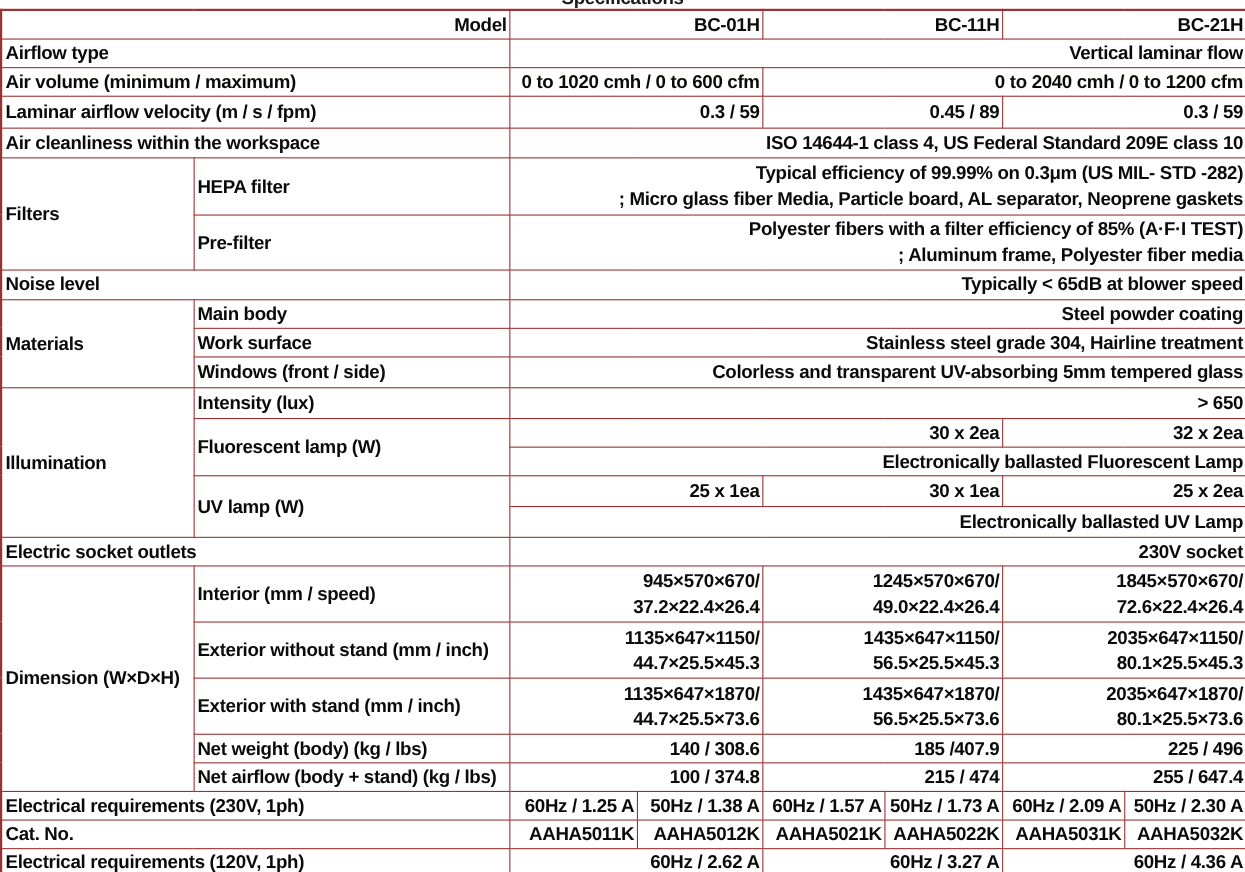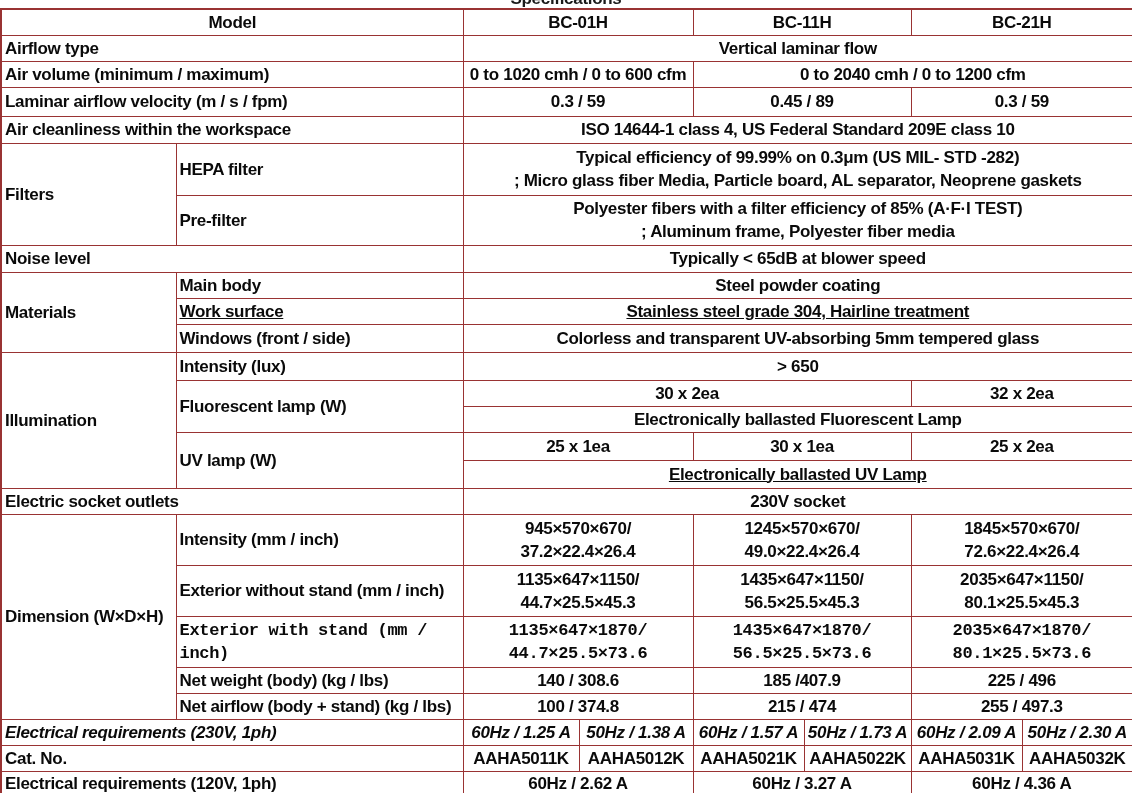--- a/index.html
+++ b/index.html
@@ -23,21 +23,21 @@
     border-collapse:collapse;table-layout:fixed;width:1132px;
     border:2px solid var(--border);
   }
   table.spec td{
     border:1px solid var(--border);
     font-size:17px;letter-spacing:-0.3px;line-height:23px;
     padding:0 2px;overflow:hidden;white-space:pre-line;
     vertical-align:middle;color:var(--ink);
   }
   table.spec td.lbl{text-align:left;padding-left:3px;}
-  table.spec td.val{text-align:center;}
+  table.spec td.val{text-align:right;}
 </style>
 </head>
 <body>
 
 <div class="title-clip">
   <div class="page-title">Specifications</div>
 </div>
 
 <table class="spec">
   <colgroup>
@@ -89,21 +89,21 @@
       </tr>
       <tr style="height: 27px;">
         <td colspan="2" class="lbl">Noise level</td>
         <td colspan="6" class="val">Typically &lt; 65dB at blower speed</td>
       </tr>
       <tr style="height: 26px;">
         <td rowspan="3" class="lbl">Materials</td>
         <td class="lbl">Main body</td>
         <td colspan="6" class="val">Steel powder coating</td>
       </tr>
-      <tr style="height: 26px; text-decoration: underline;">
+      <tr style="height: 26px;">
         <td class="lbl">Work surface</td>
         <td colspan="6" class="val">Stainless steel grade 304, Hairline treatment</td>
       </tr>
       <tr style="height: 28px;">
         <td class="lbl">Windows (front / side)</td>
         <td colspan="6" class="val">Colorless and transparent UV-absorbing 5mm tempered glass</td>
       </tr>
       <tr style="height: 28px;">
         <td rowspan="5" class="lbl">Illumination</td>
         <td class="lbl">Intensity (lux)</td>
@@ -116,68 +116,68 @@
       </tr>
       <tr style="height: 26px;">
         <td colspan="6" class="val">Electronically ballasted Fluorescent Lamp</td>
       </tr>
       <tr style="height: 28px;">
         <td rowspan="2" class="lbl">UV lamp (W)</td>
         <td colspan="2" class="val">25 x 1ea</td>
         <td colspan="2" class="val">30 x 1ea</td>
         <td colspan="2" class="val">25 x 2ea</td>
       </tr>
-      <tr style="height: 28px; text-decoration: underline;">
+      <tr style="height: 28px;">
         <td colspan="6" class="val">Electronically ballasted UV Lamp</td>
       </tr>
       <tr style="height: 26px; padding-left: 48px;">
         <td colspan="2" class="lbl">Electric socket outlets</td>
         <td colspan="6" class="val">230V socket</td>
       </tr>
       <tr style="height: 51px;">
         <td rowspan="5" class="lbl">Dimension (W×D×H)</td>
-        <td class="lbl">Intensity (mm / inch)</td>
+        <td class="lbl">Interior (mm / speed)</td>
         <td colspan="2" class="val">945×570×670/
 37.2×22.4×26.4</td>
         <td colspan="2" class="val">1245×570×670/
 49.0×22.4×26.4</td>
         <td colspan="2" class="val">1845×570×670/
 72.6×22.4×26.4</td>
       </tr>
       <tr style="height: 51px;">
         <td class="lbl">Exterior without stand (mm / inch)</td>
         <td colspan="2" class="val">1135×647×1150/
 44.7×25.5×45.3</td>
         <td colspan="2" class="val">1435×647×1150/
 56.5×25.5×45.3</td>
         <td colspan="2" class="val">2035×647×1150/
 80.1×25.5×45.3</td>
       </tr>
-      <tr style="height: 51px; font-family: Liberation Mono, monospace;">
+      <tr style="height: 51px;">
         <td class="lbl">Exterior with stand (mm / inch)</td>
         <td colspan="2" class="val">1135×647×1870/
 44.7×25.5×73.6</td>
         <td colspan="2" class="val">1435×647×1870/
 56.5×25.5×73.6</td>
         <td colspan="2" class="val">2035×647×1870/
 80.1×25.5×73.6</td>
       </tr>
       <tr style="height: 26px; margin-top: 42px;">
         <td class="lbl">Net weight (body) (kg / lbs)</td>
         <td colspan="2" class="val">140 / 308.6</td>
         <td colspan="2" class="val">185 /407.9</td>
         <td colspan="2" class="val">225 / 496</td>
       </tr>
       <tr style="height: 26px;">
         <td class="lbl">Net airflow (body + stand) (kg / lbs)</td>
         <td colspan="2" class="val">100 / 374.8</td>
         <td colspan="2" class="val">215 / 474</td>
-        <td colspan="2" class="val">255 / 497.3</td>
-      </tr>
-      <tr style="height: 26px; font-style: italic;">
+        <td colspan="2" class="val">255 / 647.4</td>
+      </tr>
+      <tr style="height: 26px;">
         <td colspan="2" class="lbl">Electrical requirements (230V, 1ph)</td>
         <td class="val">60Hz / 1.25 A</td>
         <td class="val">50Hz / 1.38 A</td>
         <td class="val">60Hz / 1.57 A</td>
         <td class="val">50Hz / 1.73 A</td>
         <td class="val">60Hz / 2.09 A</td>
         <td class="val">50Hz / 2.30 A</td>
       </tr>
       <tr style="height: 26px; margin-left: 43px;">
         <td colspan="2" class="lbl">Cat. No.</td>

